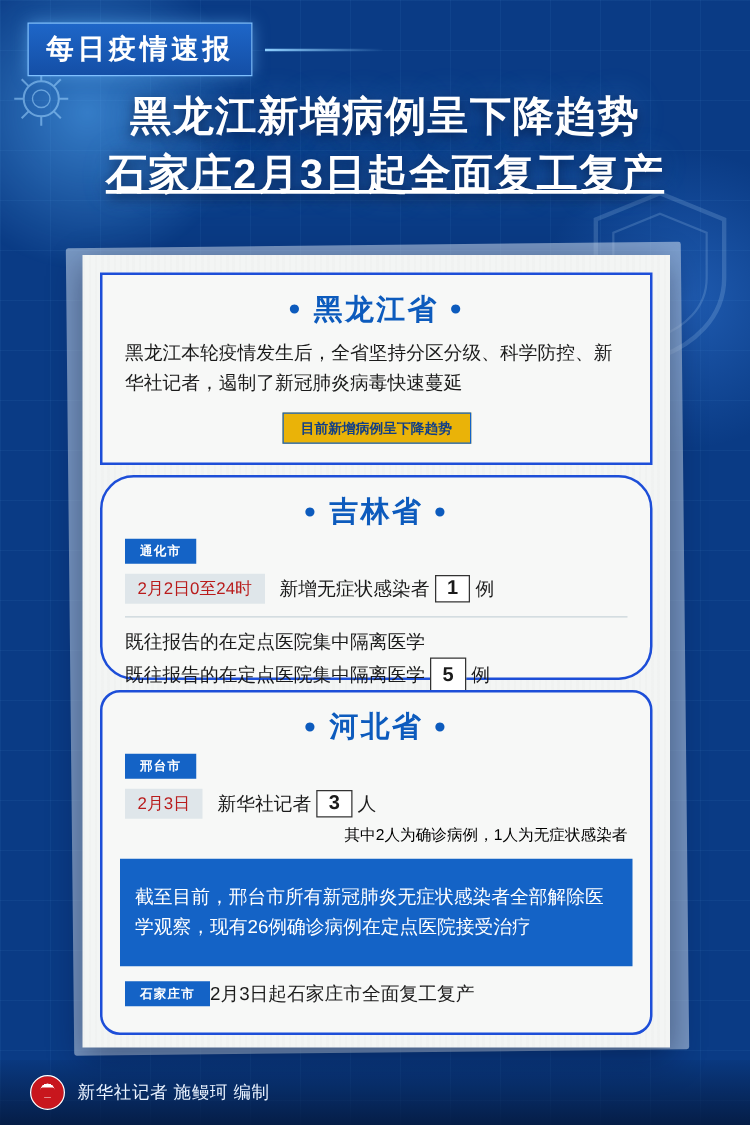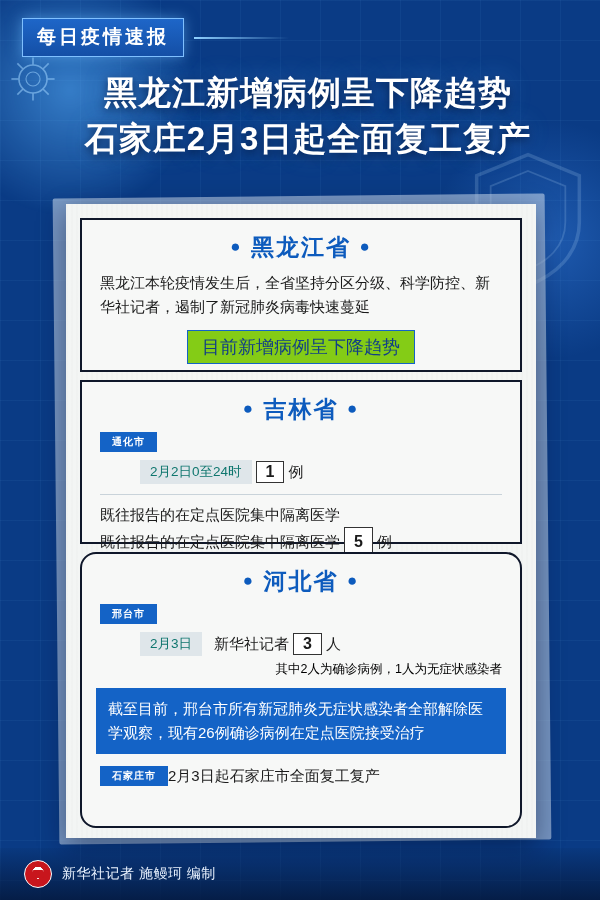--- a/index.html
+++ b/index.html
@@ -46,40 +46,40 @@
 
   
   .ribbon{
     position:absolute;left:22px;top:18px;
     display:flex;align-items:center;
   }
   .ribbon-box{
     background:linear-gradient(180deg,#1e66c8,#144fa6);
     border:1px solid #7fc0ff;
     color:#ffffff;
-    font-size:19px;font-weight:bold;letter-spacing:3px;
+    font-size:22px;font-weight:bold;letter-spacing:3px;
     padding:5px 14px 6px 14px;
     box-shadow:0 0 12px rgba(110,190,255,.5);
   }
   .ribbon-line{
     width:95px;height:2px;margin-left:10px;
     background:linear-gradient(90deg,#8fd0ff,rgba(143,208,255,0));
   }
 
   .headline{
     position:absolute;left:16px;right:0;top:70px;
     text-align:center;
     color:#ffffff;
     font-weight:bold;
     font-size:33px;
     line-height:1.38;
     letter-spacing:1px;
     text-shadow:0 3px 10px rgba(0,20,60,.85), 0 0 22px rgba(80,170,255,.45);
   }
-  .headline .l2{display:block;}
+  .headline .l2{display:block;text-decoration:underline;}
 
   
   .paper-shadow{
     position:absolute;left:56px;top:196px;width:492px;height:646px;
     background:#cfe0f2;opacity:.55;transform:rotate(-.6deg);
     border-radius:2px;
   }
   .paper{
     position:absolute;left:66px;top:204px;width:470px;height:634px;
     background:#f3f5f4;
@@ -87,25 +87,25 @@
   }
   .paper:before{
     content:"";position:absolute;inset:0;
     background:
       repeating-linear-gradient(90deg, rgba(0,0,0,.012) 0 2px, rgba(0,0,0,0) 2px 5px);
     pointer-events:none;
   }
 
   .section{
     position:absolute;left:14px;right:14px;
-    border:2px solid #0f172a;
+    border:2px solid #1d4ed8;
     background:#f7f8f7;
   }
   #sec-0{top:14px;height:150px;}
-  #sec-1{top:176px;height:160px;}
+  #sec-1{top:176px;height:160px;border-radius:27px;}
   #sec-2{top:348px;height:272px;border-radius:16px;}
 
   .sec-title{
     text-align:center;
     color:#0d5bbd;
     font-weight:bold;
     font-size:23px;
     letter-spacing:2px;
     margin-top:12px;
   }
@@ -115,42 +115,41 @@
     color:#1b1b1b;
     font-size:15px;
     line-height:1.62;
     margin:8px 18px 0 18px;
   }
 
   .highlight-box{
     display:inline-block;
     border:1px solid #1463c6;
     color:#123f86;
-    font-size:18px;
-    font-weight:normal;
+    font-size:11px;
+    font-weight:bold;
     padding:4px 14px;
-    background:#84cc16;
+    background:#eab308;
   }
   .center{text-align:center;}
 
   .city-tag{
     display:inline-block;
     background:#1463c6;
     color:#ffffff;
     font-size:10px;font-weight:bold;
     padding:3px 12px;
     letter-spacing:1px;
   }
   .date-tag{
     display:inline-block;
     background:#dfe6ea;
-    color:#0f766e;
+    color:#b91c1c;
     font-size:13.5px;
     padding:3px 10px;
-    margin-left:40px;
   }
   .row{
     display:flex;align-items:center;
     margin:8px 18px 0 18px;
     font-size:15px;color:#1b1b1b;
   }
   .row .gap{margin-left:12px;}
   .num-box{
     display:inline-block;
     border:1px solid #333;
@@ -163,21 +162,21 @@
   .sub-note{
     font-size:12.5px;color:#000000;
     margin:5px 18px 0 0;text-align:right;
   }
   .blue-block{
     margin:10px 14px 0 14px;
     background:#1463c6;
     color:#fff;
     font-size:15px;
     line-height:1.6;
-    padding:9px 12px;
+    padding:19px 12px;
   }
   .line-sep{
     margin:10px 18px 0 18px;height:1px;background:#c9d3da;
   }
   .foot-row{
     display:flex;align-items:center;
     margin:12px 18px 0 18px;
     font-size:15px;color:#1b1b1b;
   }
 
@@ -259,20 +258,21 @@
       <div class="sec-title">
         <span class="dot">●</span>
         <span>吉林省</span>
         <span class="dot">●</span>
       </div>
       <div style="margin:6px 0 0 18px;">
         <span class="city-tag">通化市</span>
       </div>
       <div class="row">
         <span class="date-tag">2月2日0至24时</span>
+        <span class="gap">新增无症状感染者</span>
         <span class="num-box">1</span>
         <span>例</span>
       </div>
       <div class="line-sep"></div>
       <div style="margin:8px 18px 0 18px;font-size:15px;color:#1b1b1b;line-height:1.6;">
         <div>既往报告的在定点医院集中隔离医学</div>
         <div style="display:flex;align-items:center;">
           <span>既往报告的在定点医院集中隔离医学</span>
           <span class="num-box">5</span>
           <span>例</span>

